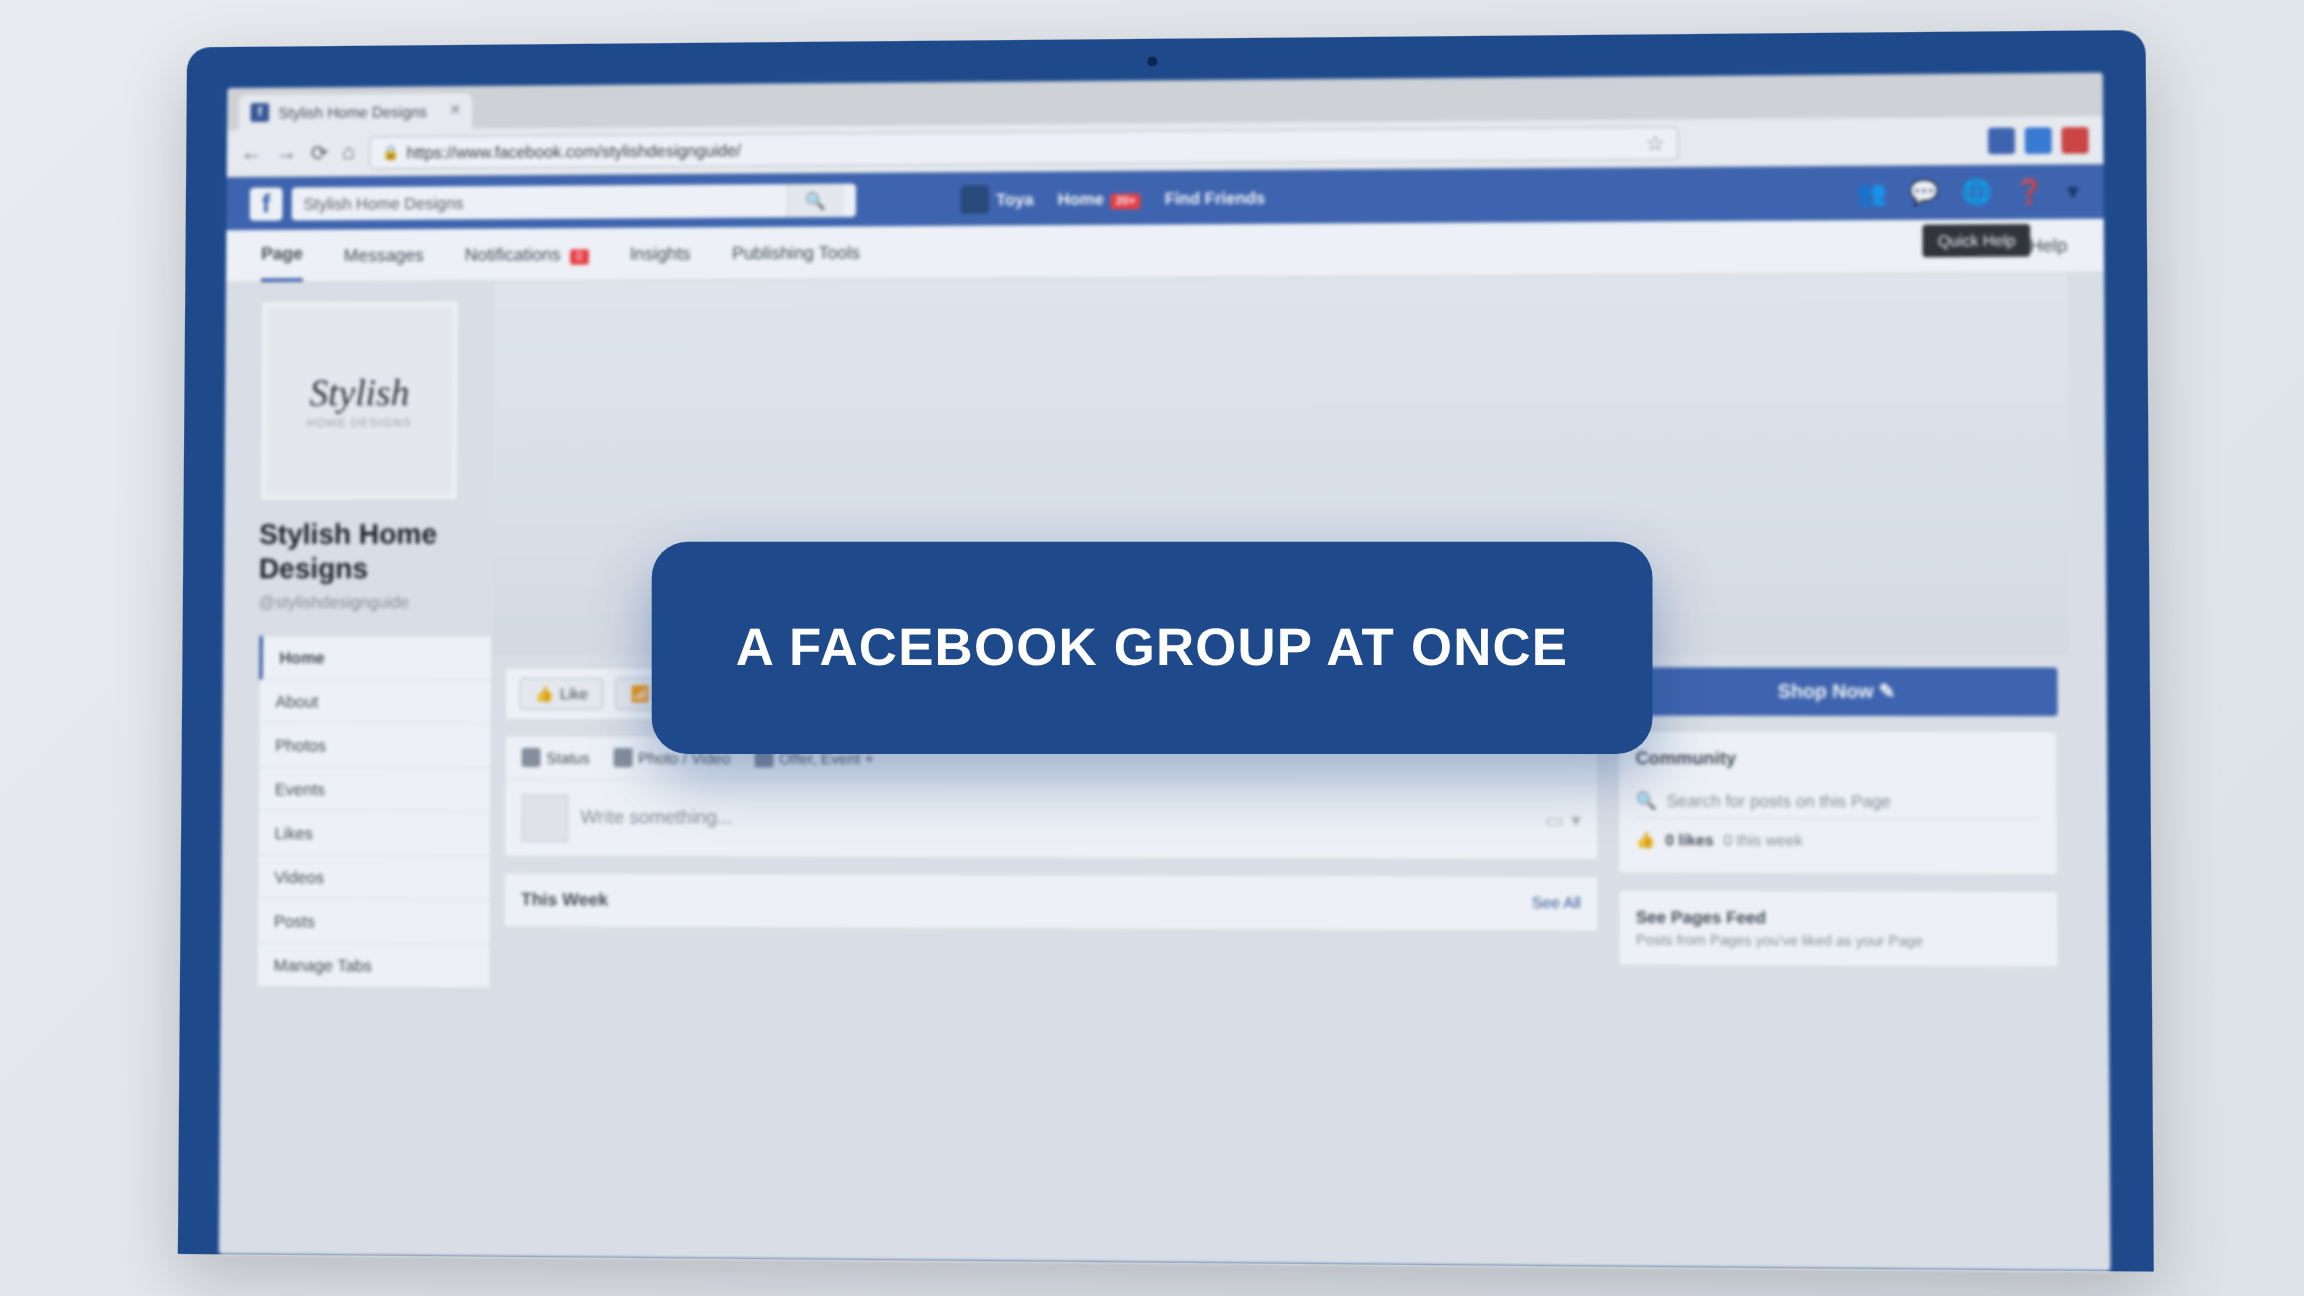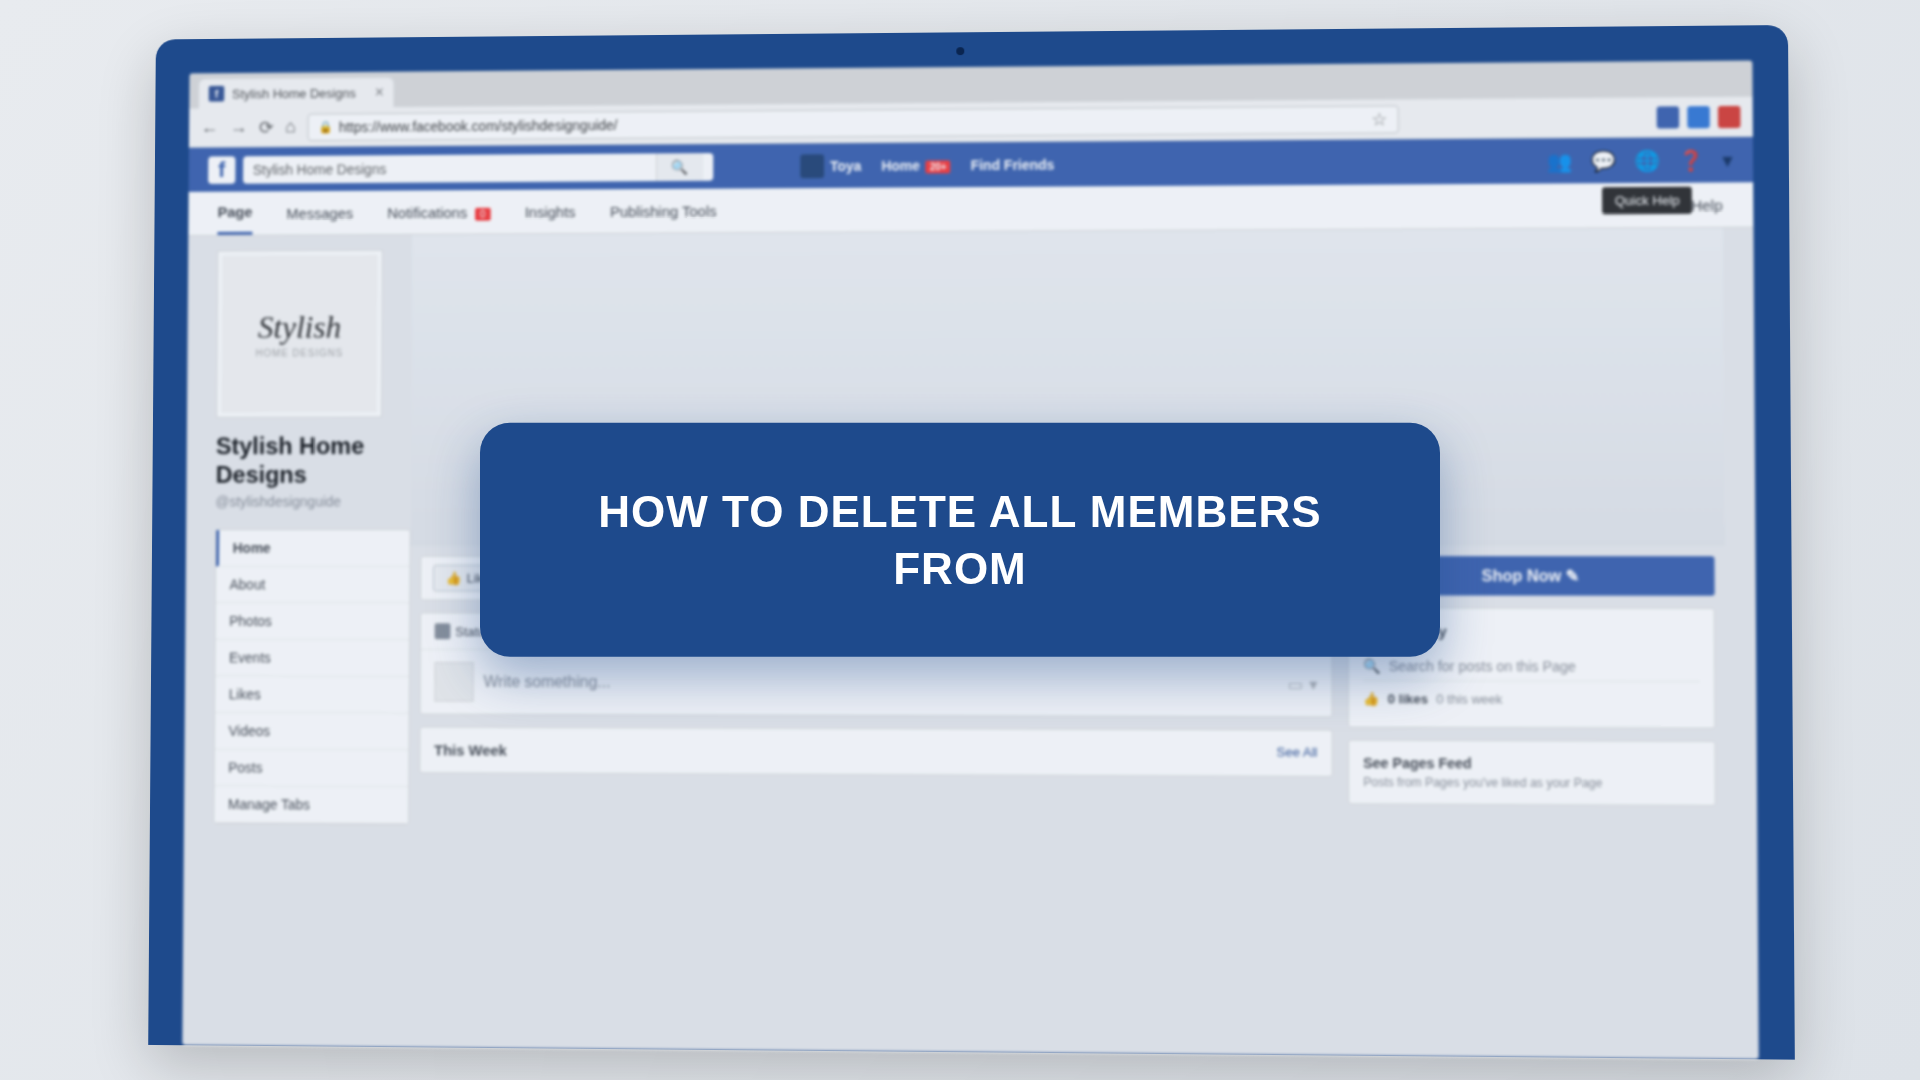--- a/index.html
+++ b/index.html
@@ -229,14 +229,14 @@
             </div>
           </div>
         </div>
       </div>
     </div>
 
   </div>
 </div>
 
 <div class="overlay-card">
-  <div>HOW TO DELETE ALL MEMBERS FROM</div>
+  <div>A FACEBOOK GROUP AT ONCE</div>
 </div>
 
 </body></html>

